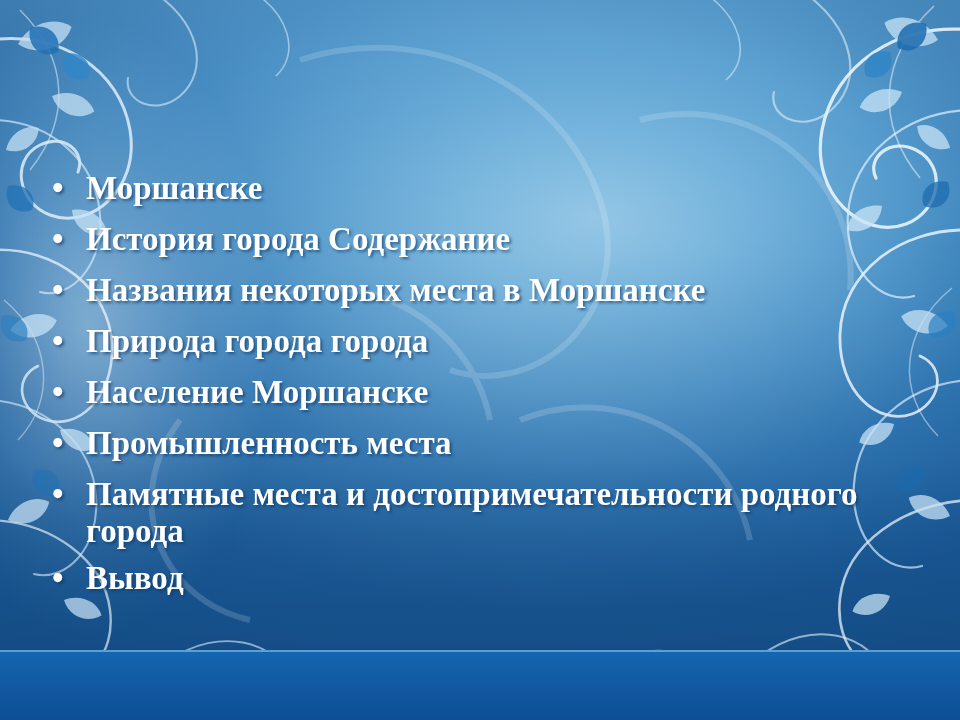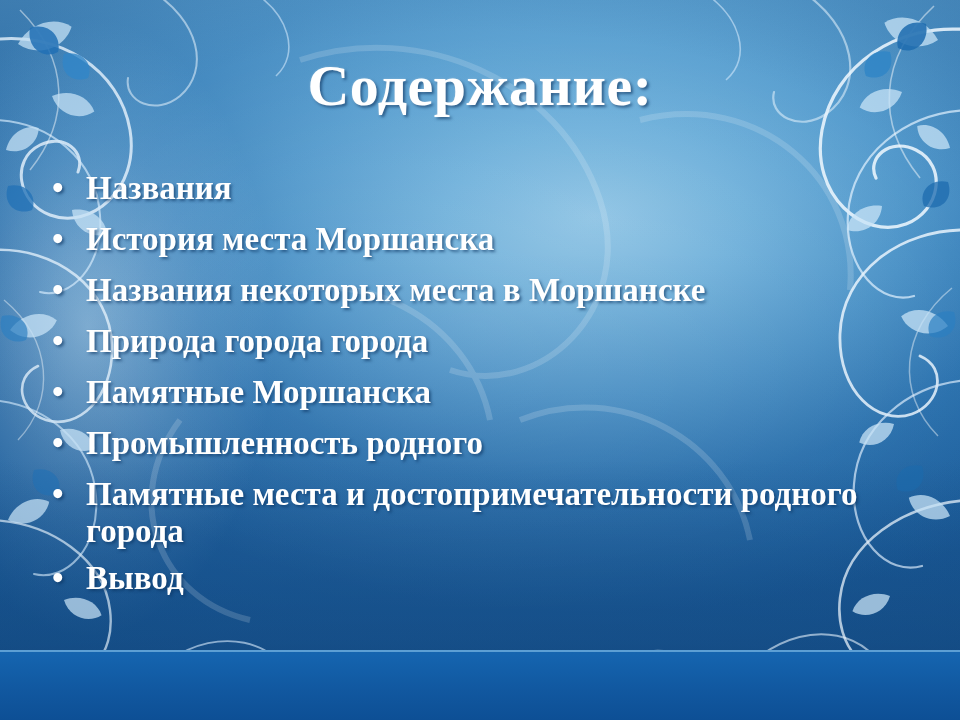--- a/index.html
+++ b/index.html
@@ -241,46 +241,45 @@
         <path d="M300,60 C420,20 560,80 600,200 C636,310 540,400 450,370"></path>
         <path d="M640,120 C760,90 860,180 850,290"></path>
         <path d="M260,300 C360,260 470,320 490,420"></path>
         <path d="M520,420 C620,380 730,440 750,540"></path>
         <path d="M180,420 C120,500 160,600 250,620"></path>
       </g>
     </svg>
   </div>
 
   <div class="content">
-    <div class="slide-title">Содержание:</div>
 
     <ul class="bullet-list">
       <li class="bullet-item">
         <span class="bullet-dot">•</span>
-        <span class="bullet-text">Названия</span>
-      </li>
-      <li class="bullet-item">
-        <span class="bullet-dot">•</span>
-        <span class="bullet-text">История места Моршанска</span>
+        <span class="bullet-text">Моршанске</span>
+      </li>
+      <li class="bullet-item">
+        <span class="bullet-dot">•</span>
+        <span class="bullet-text">История города Содержание</span>
       </li>
       <li class="bullet-item">
         <span class="bullet-dot">•</span>
         <span class="bullet-text">Названия некоторых места в Моршанске</span>
       </li>
       <li class="bullet-item">
         <span class="bullet-dot">•</span>
         <span class="bullet-text">Природа города города</span>
       </li>
       <li class="bullet-item">
         <span class="bullet-dot">•</span>
-        <span class="bullet-text">Памятные Моршанска</span>
-      </li>
-      <li class="bullet-item">
-        <span class="bullet-dot">•</span>
-        <span class="bullet-text">Промышленность родного</span>
+        <span class="bullet-text">Население Моршанске</span>
+      </li>
+      <li class="bullet-item">
+        <span class="bullet-dot">•</span>
+        <span class="bullet-text">Промышленность места</span>
       </li>
       <li class="bullet-item tight">
         <span class="bullet-dot">•</span>
         <span class="bullet-text">Памятные места и достопримечательности родного города</span>
       </li>
       <li class="bullet-item">
         <span class="bullet-dot">•</span>
         <span class="bullet-text">Вывод</span>
       </li>
     </ul>

